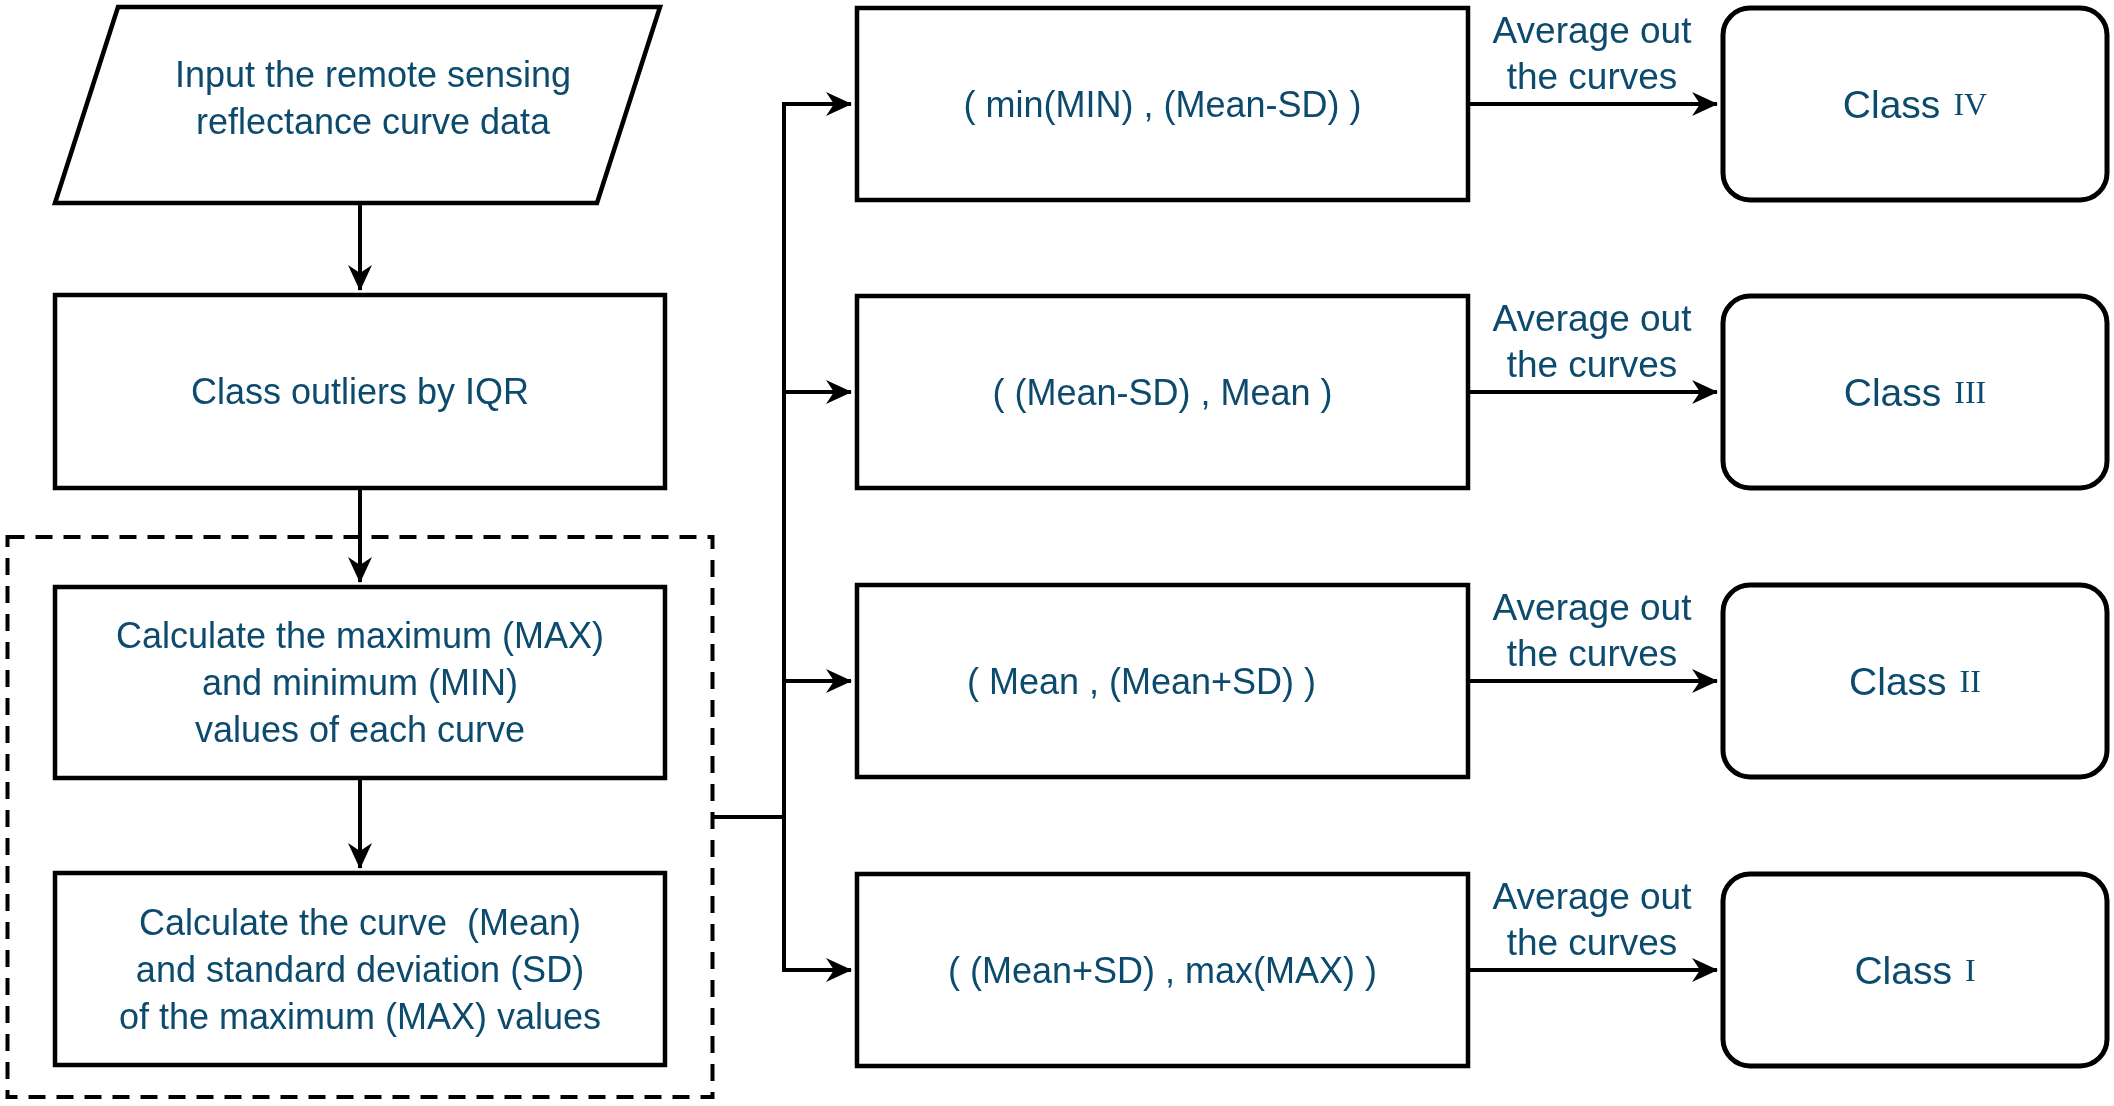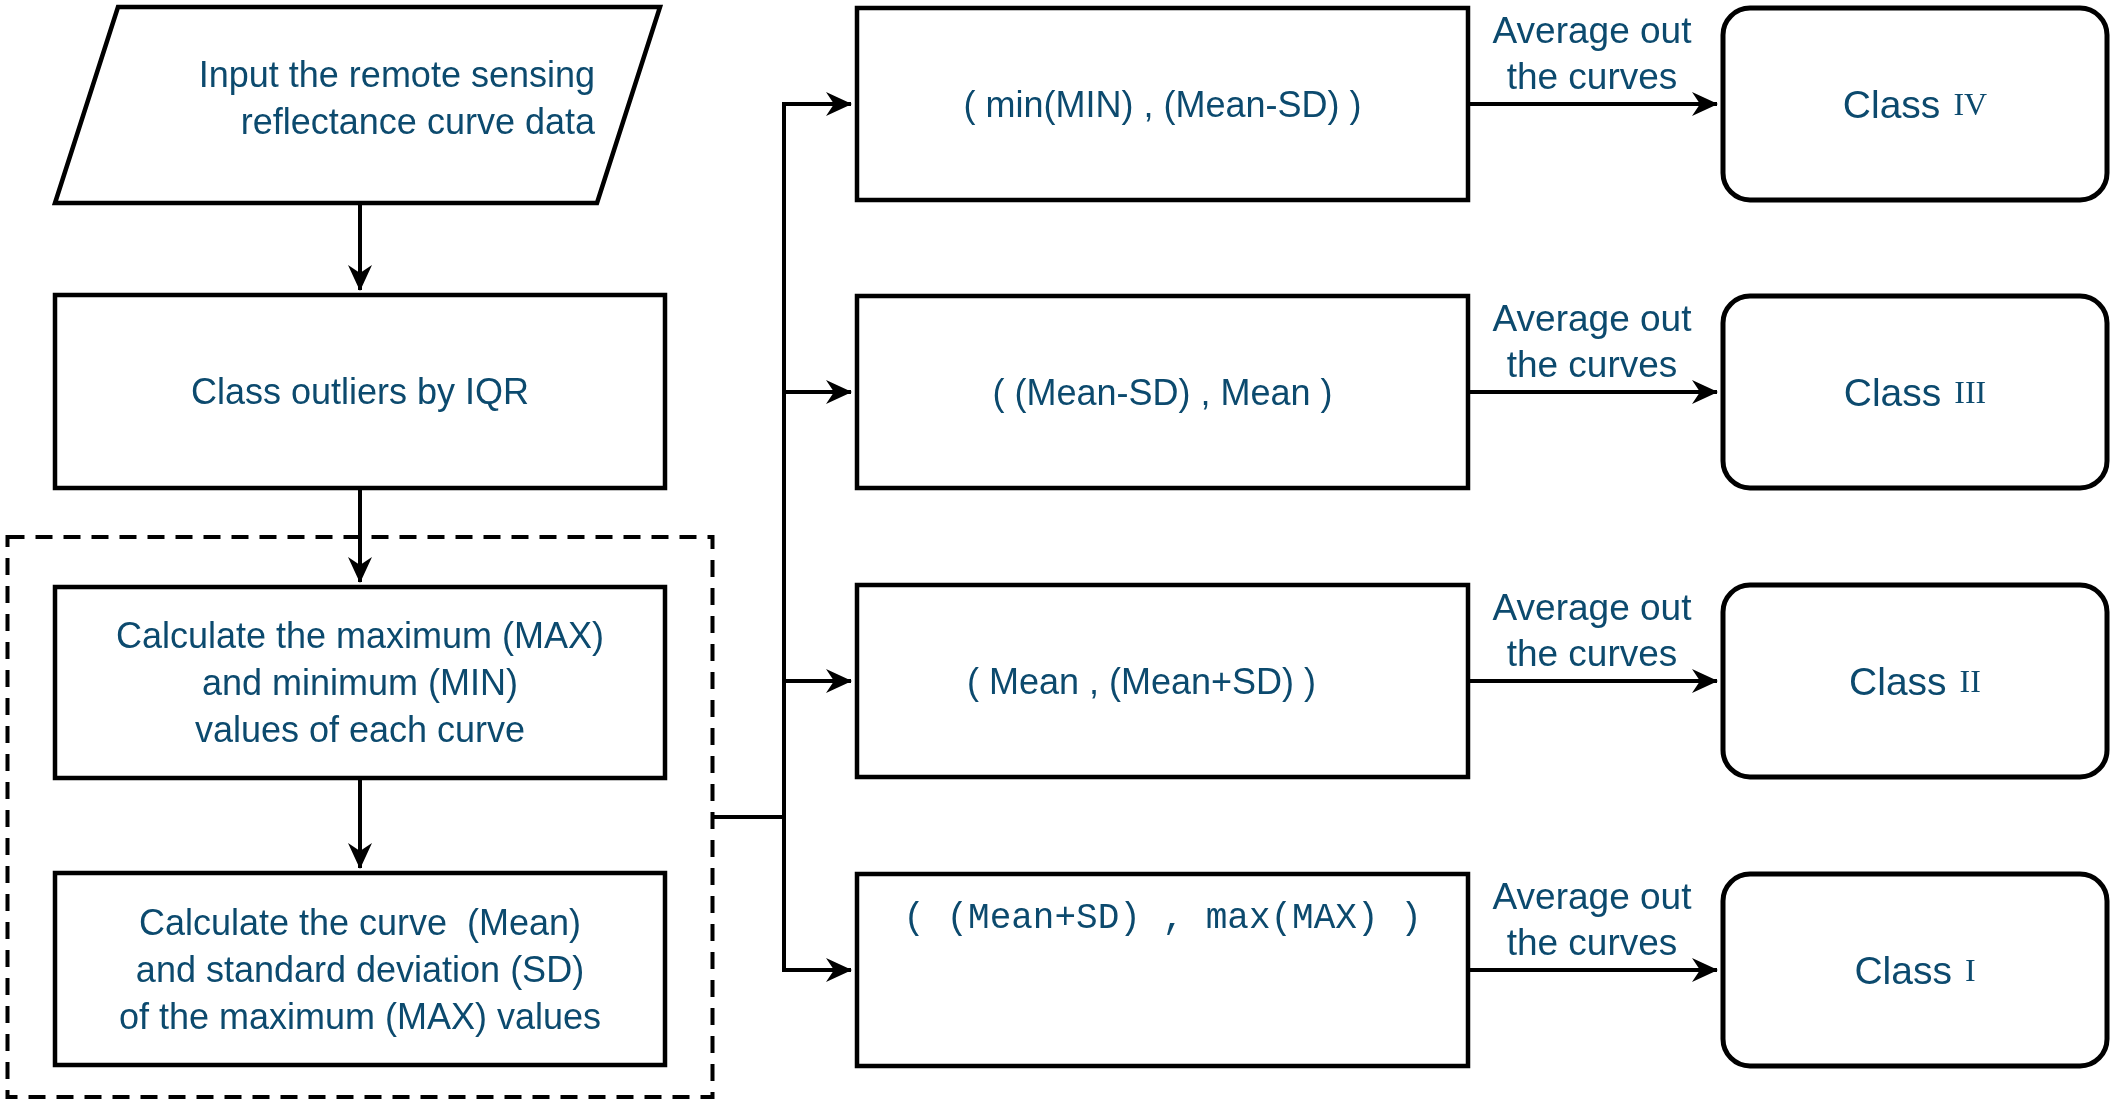--- a/index.html
+++ b/index.html
@@ -68,21 +68,21 @@
     <path d="M784,392 H851" stroke="#000" stroke-width="4" fill="none" marker-end="url(#arr)"></path>
     <path d="M784,681 H851" stroke="#000" stroke-width="4" fill="none" marker-end="url(#arr)"></path>
     <path d="M784,970 H851" stroke="#000" stroke-width="4" fill="none" marker-end="url(#arr)"></path>
 
     <path d="M1468,104 H1717" stroke="#000" stroke-width="4" fill="none" marker-end="url(#arr)"></path>
     <path d="M1468,392 H1717" stroke="#000" stroke-width="4" fill="none" marker-end="url(#arr)"></path>
     <path d="M1468,681 H1717" stroke="#000" stroke-width="4" fill="none" marker-end="url(#arr)"></path>
     <path d="M1468,970 H1717" stroke="#000" stroke-width="4" fill="none" marker-end="url(#arr)"></path>
   </svg>
 
-  <div class="txt" style="left:95px;top:20px;width:500px;height:155px;align-items:flex-end;">
+  <div class="txt" style="left:123px;top:20px;width:500px;height:155px;">
     <div class="line">Input the remote sensing</div>
     <div class="line">reflectance curve data</div>
   </div>
 
   <div class="txt" style="left:55px;top:295px;width:610px;height:193px;">
     <div class="line">Class outliers by IQR</div>
   </div>
 
   <div class="txt" style="left:55px;top:587px;width:610px;height:191px;">
     <div class="line">Calculate the maximum (MAX)</div>
@@ -98,21 +98,21 @@
 
   <div class="txt" style="left:857px;top:8px;width:611px;height:192px;">
     <div class="line">( min(MIN) , (Mean-SD) )</div>
   </div>
   <div class="txt" style="left:857px;top:296px;width:611px;height:192px;">
     <div class="line">( (Mean-SD) , Mean )</div>
   </div>
   <div class="txt" style="left:836px;top:585px;width:611px;height:192px;">
     <div class="line">( Mean , (Mean+SD) )</div>
   </div>
-  <div class="txt" style="left:857px;top:822px;width:611px;height:192px;font-family:Liberation Mono, monospace;">
+  <div class="txt" style="left:857px;top:874px;width:611px;height:192px;">
     <div class="line">( (Mean+SD) , max(MAX) )</div>
   </div>
 
   <div class="txt edge-label" style="left:1452px;top:8px;width:280px;height:92px;">
     <div class="line">Average out</div>
     <div class="line">the curves</div>
   </div>
   <div class="txt edge-label" style="left:1452px;top:296px;width:280px;height:92px;">
     <div class="line">Average out</div>
     <div class="line">the curves</div>

